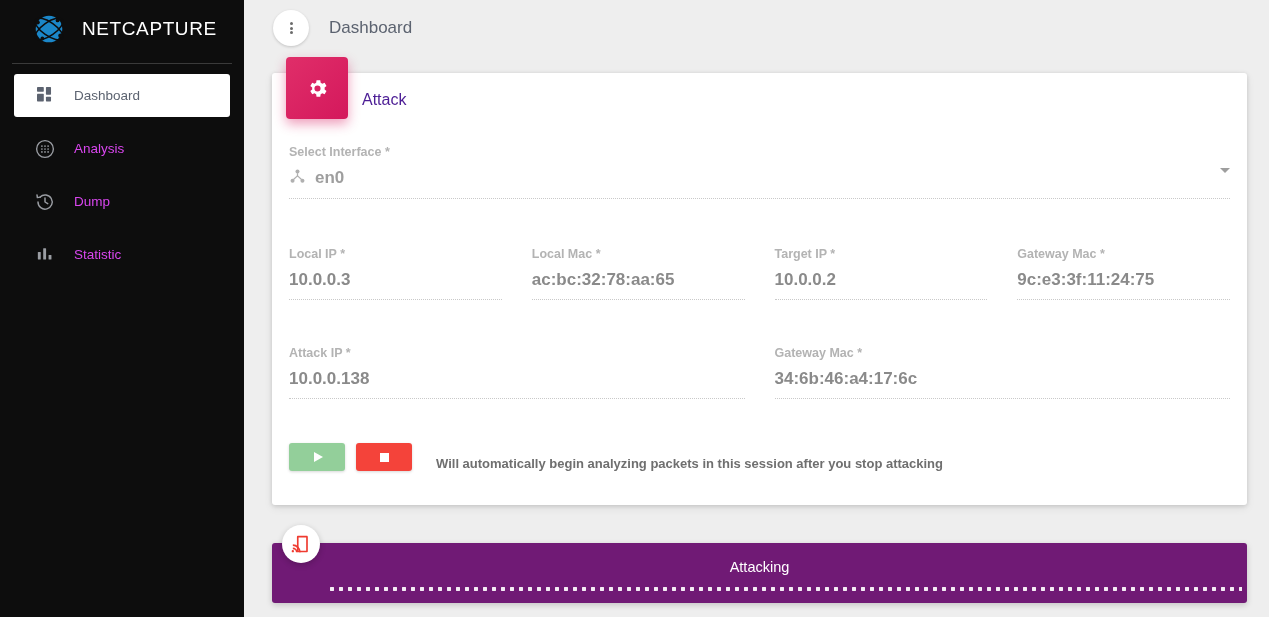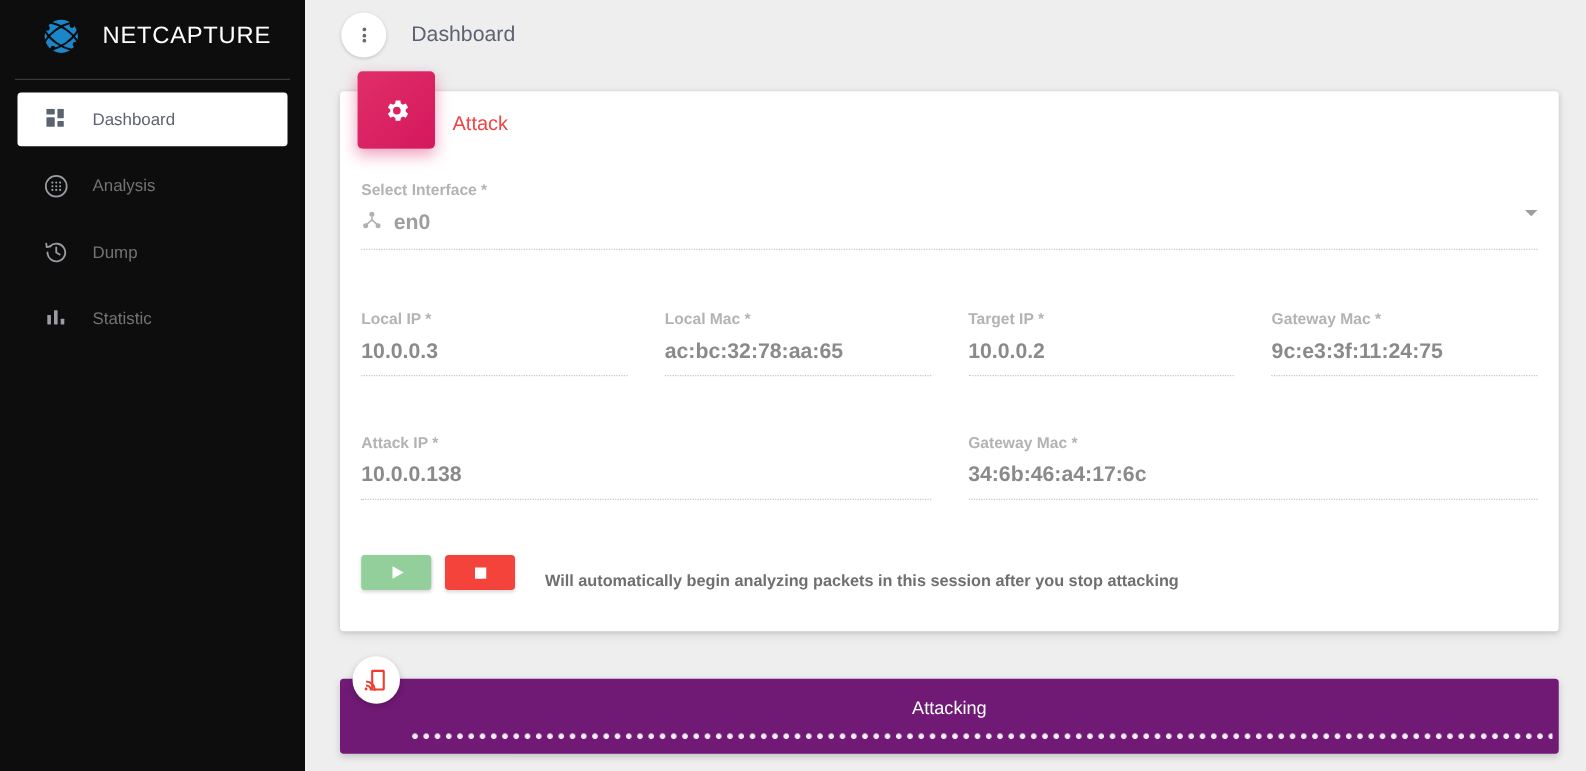--- a/index.html
+++ b/index.html
@@ -37,21 +37,21 @@
     margin: 5px 12px 0 12px;
   }
   .nav { padding-top: 10px; }
   .nav-item {
     height: 43px;
     display: flex; align-items: center;
     gap: 18px;
     padding-left: 20px;
     margin: 0 14px 10px 14px;
     border-radius: 3px;
-    color: #737373;
+    color: #d946ef;
     font-size: 13.5px;
     cursor: pointer;
   }
   .nav-item.active { background: #ffffff; color: #5c6370; }
   .nav-icon { width: 22px; height: 22px; display: flex; align-items: center; justify-content: center; flex: 0 0 22px; }
 
   
   .main {
     flex: 1; height: 617px;
     background: #eeeeee;
@@ -91,21 +91,21 @@
     border-radius: 4px;
     background: linear-gradient(135deg,#e02e69 0%, #d4185c 100%);
     box-shadow: 0 5px 12px rgba(216,27,96,0.42);
     display: flex; align-items: center; justify-content: center;
     z-index: 3;
   }
   .card-title {
     position: absolute;
     left: 90px; top: 18px;
     font-size: 16px;
-    color: #ef4444;
+    color: #4c1d95;
   }
 
   .card-body { position: absolute; left: 17px; right: 17px; top: 72px; font-weight: bold; }
 
   
   .field { position: relative; }
   .field-label {
     font-size: 12.5px;
     color: #b3b3b3;
     display: block;

